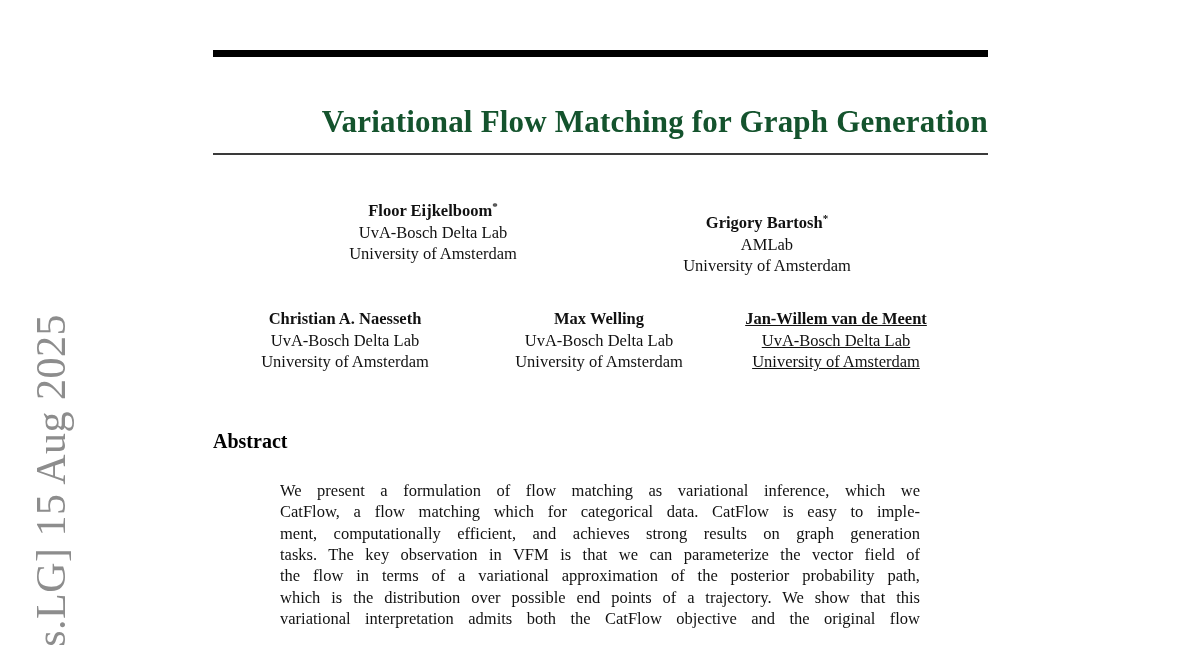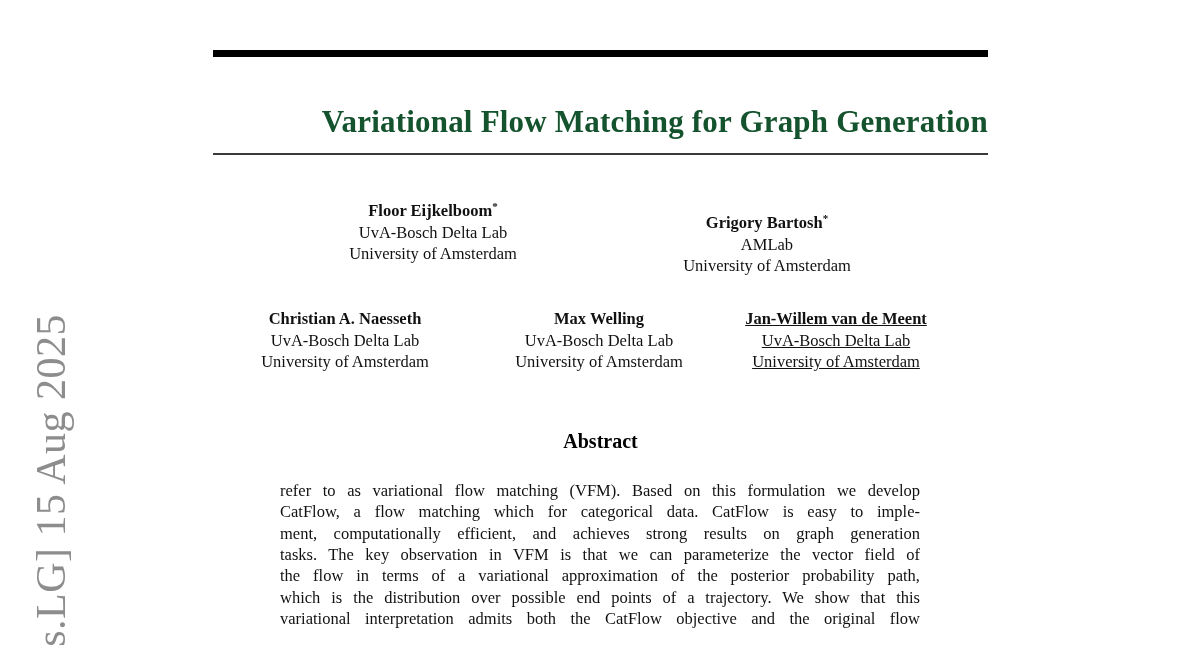--- a/index.html
+++ b/index.html
@@ -56,21 +56,21 @@
   }
   .author-name sup {
     font-size: 11px;
     line-height: 0;
   }
   .abstract-heading {
     position: absolute;
     left: 213px;
     top: 430px;
     width: 775px;
-    text-align: center;
+    text-align: left;
     font-size: 20px;
     font-weight: bold;
     color: #000000;
   }
   .abstract-body {
     position: absolute;
     left: 280px;
     top: 480px;
     width: 640px;
     font-size: 16.5px;
@@ -127,20 +127,20 @@
 </div>
 <div class="author-block" style="left:836px; top:308px;text-decoration:underline;">
   <div class="author-name"><span>Jan-Willem van de Meent</span></div>
   <div>UvA-Bosch Delta Lab</div>
   <div>University of Amsterdam</div>
 </div>
 
 <div class="abstract-heading">Abstract</div>
 
 <div class="abstract-body">
-  <div class="abstract-line">refer to as variational flow matching (VFM). Based on this formulation we develop</div>
+  <div class="abstract-line">We present a formulation of flow matching as variational inference, which we</div>
   <div class="abstract-line">CatFlow, a flow matching which for categorical data. CatFlow is easy to imple-</div>
   <div class="abstract-line">ment, computationally efficient, and achieves strong results on graph generation</div>
   <div class="abstract-line">tasks. The key observation in VFM is that we can parameterize the vector field of</div>
   <div class="abstract-line">the flow in terms of a variational approximation of the posterior probability path,</div>
   <div class="abstract-line">which is the distribution over possible end points of a trajectory. We show that this</div>
   <div class="abstract-line">variational interpretation admits both the CatFlow objective and the original flow</div>
 </div>
 
 </body></html>

